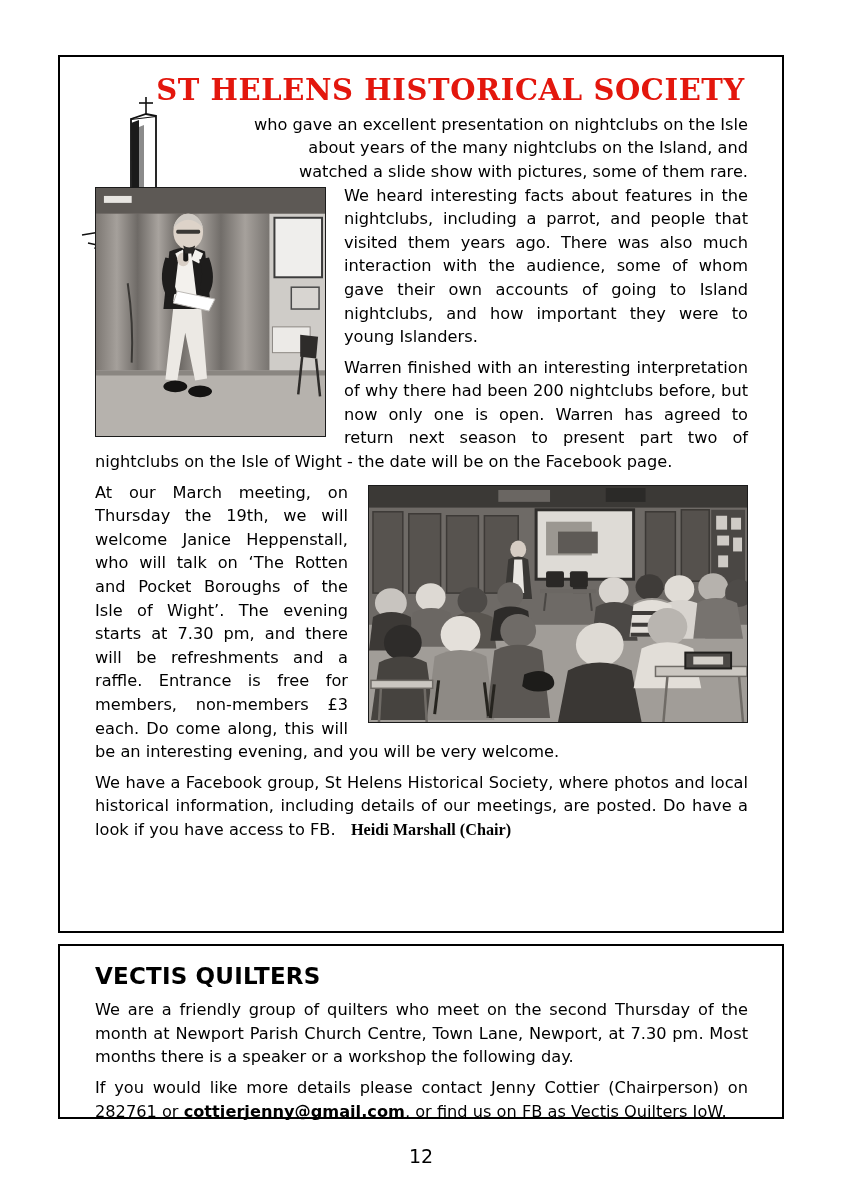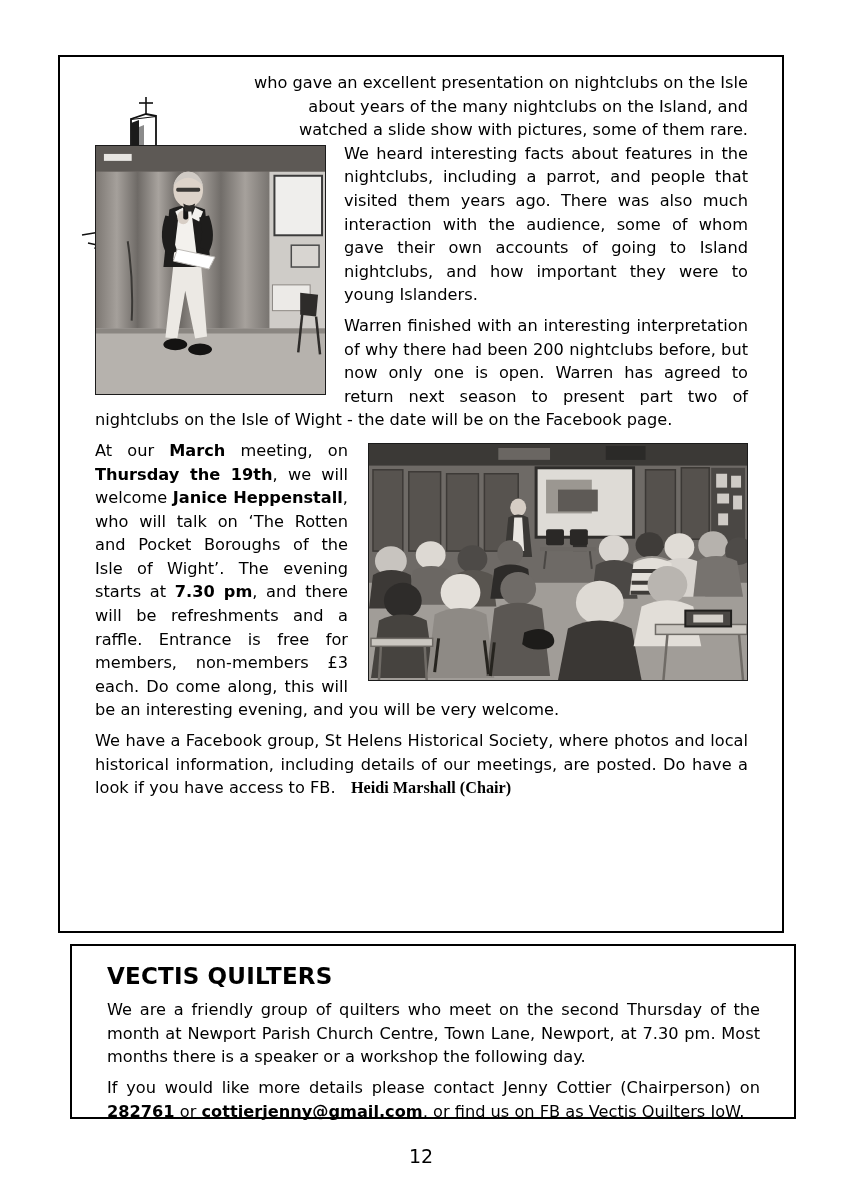--- a/index.html
+++ b/index.html
@@ -32,21 +32,20 @@
     left: 58px;
     top: 55px;
     width: 726px;
     height: 878px;
   }
   #box-quilters {
     left: 58px;
     top: 944px;
     width: 726px;
     height: 175px;
-    margin-left: 12px;
   }
   .box-inner {
     padding: 8px 34px 8px 35px;
     box-sizing: border-box;
     height: 100%;
     position: relative;
   }
 
   
   .society-title {
@@ -139,21 +138,21 @@
   #page-number {
     position: absolute;
     left: 0;
     right: 0;
     top: 1145px;
     text-align: center;
     font-family: "DejaVu Sans", sans-serif;
     font-size: 19px;
   }
 
-  b, strong { font-weight: bold; }
+  b, strong { font-weight: normal; }
   .signature { font-weight: bold; font-family: Liberation Serif, serif; }
   .email-link {
     font-weight: bold;
     text-decoration: underline;
     color: #000000;
   }
 </style>
 </head>
 <body>
 
@@ -205,20 +204,21 @@
           </g>
 
           <path d="M8 152 L44 146" stroke="#111" stroke-width="1.6" fill="none"></path>
           <path d="M14 160 q40 10 86 -2 l30 -6" stroke="#111" stroke-width="1.4" fill="none"></path>
           <path d="M20 165 q36 8 70 -2" stroke="#111" stroke-width="1" fill="none"></path>
           <path d="M112 144 L152 146" stroke="#111" stroke-width="2" fill="none"></path>
           <path d="M26 152 q28 9 56 1" stroke="#111" stroke-width="2.4" fill="none" opacity="0.9"></path>
         </svg>
       </div>
 
+      <h1 class="society-title">ST HELENS HISTORICAL SOCIETY</h1>
 
       <div class="intro-wrap">
         <p class="intro-line">who gave an excellent presentation on nightclubs on the Isle</p>
         <p class="intro-line">about years of the many nightclubs on the Island, and</p>
         <p class="intro-line">watched a slide show with pictures, some of them rare.</p>
       </div>
 
       <div class="clearfix">
 
         <div class="float-left-photo">

